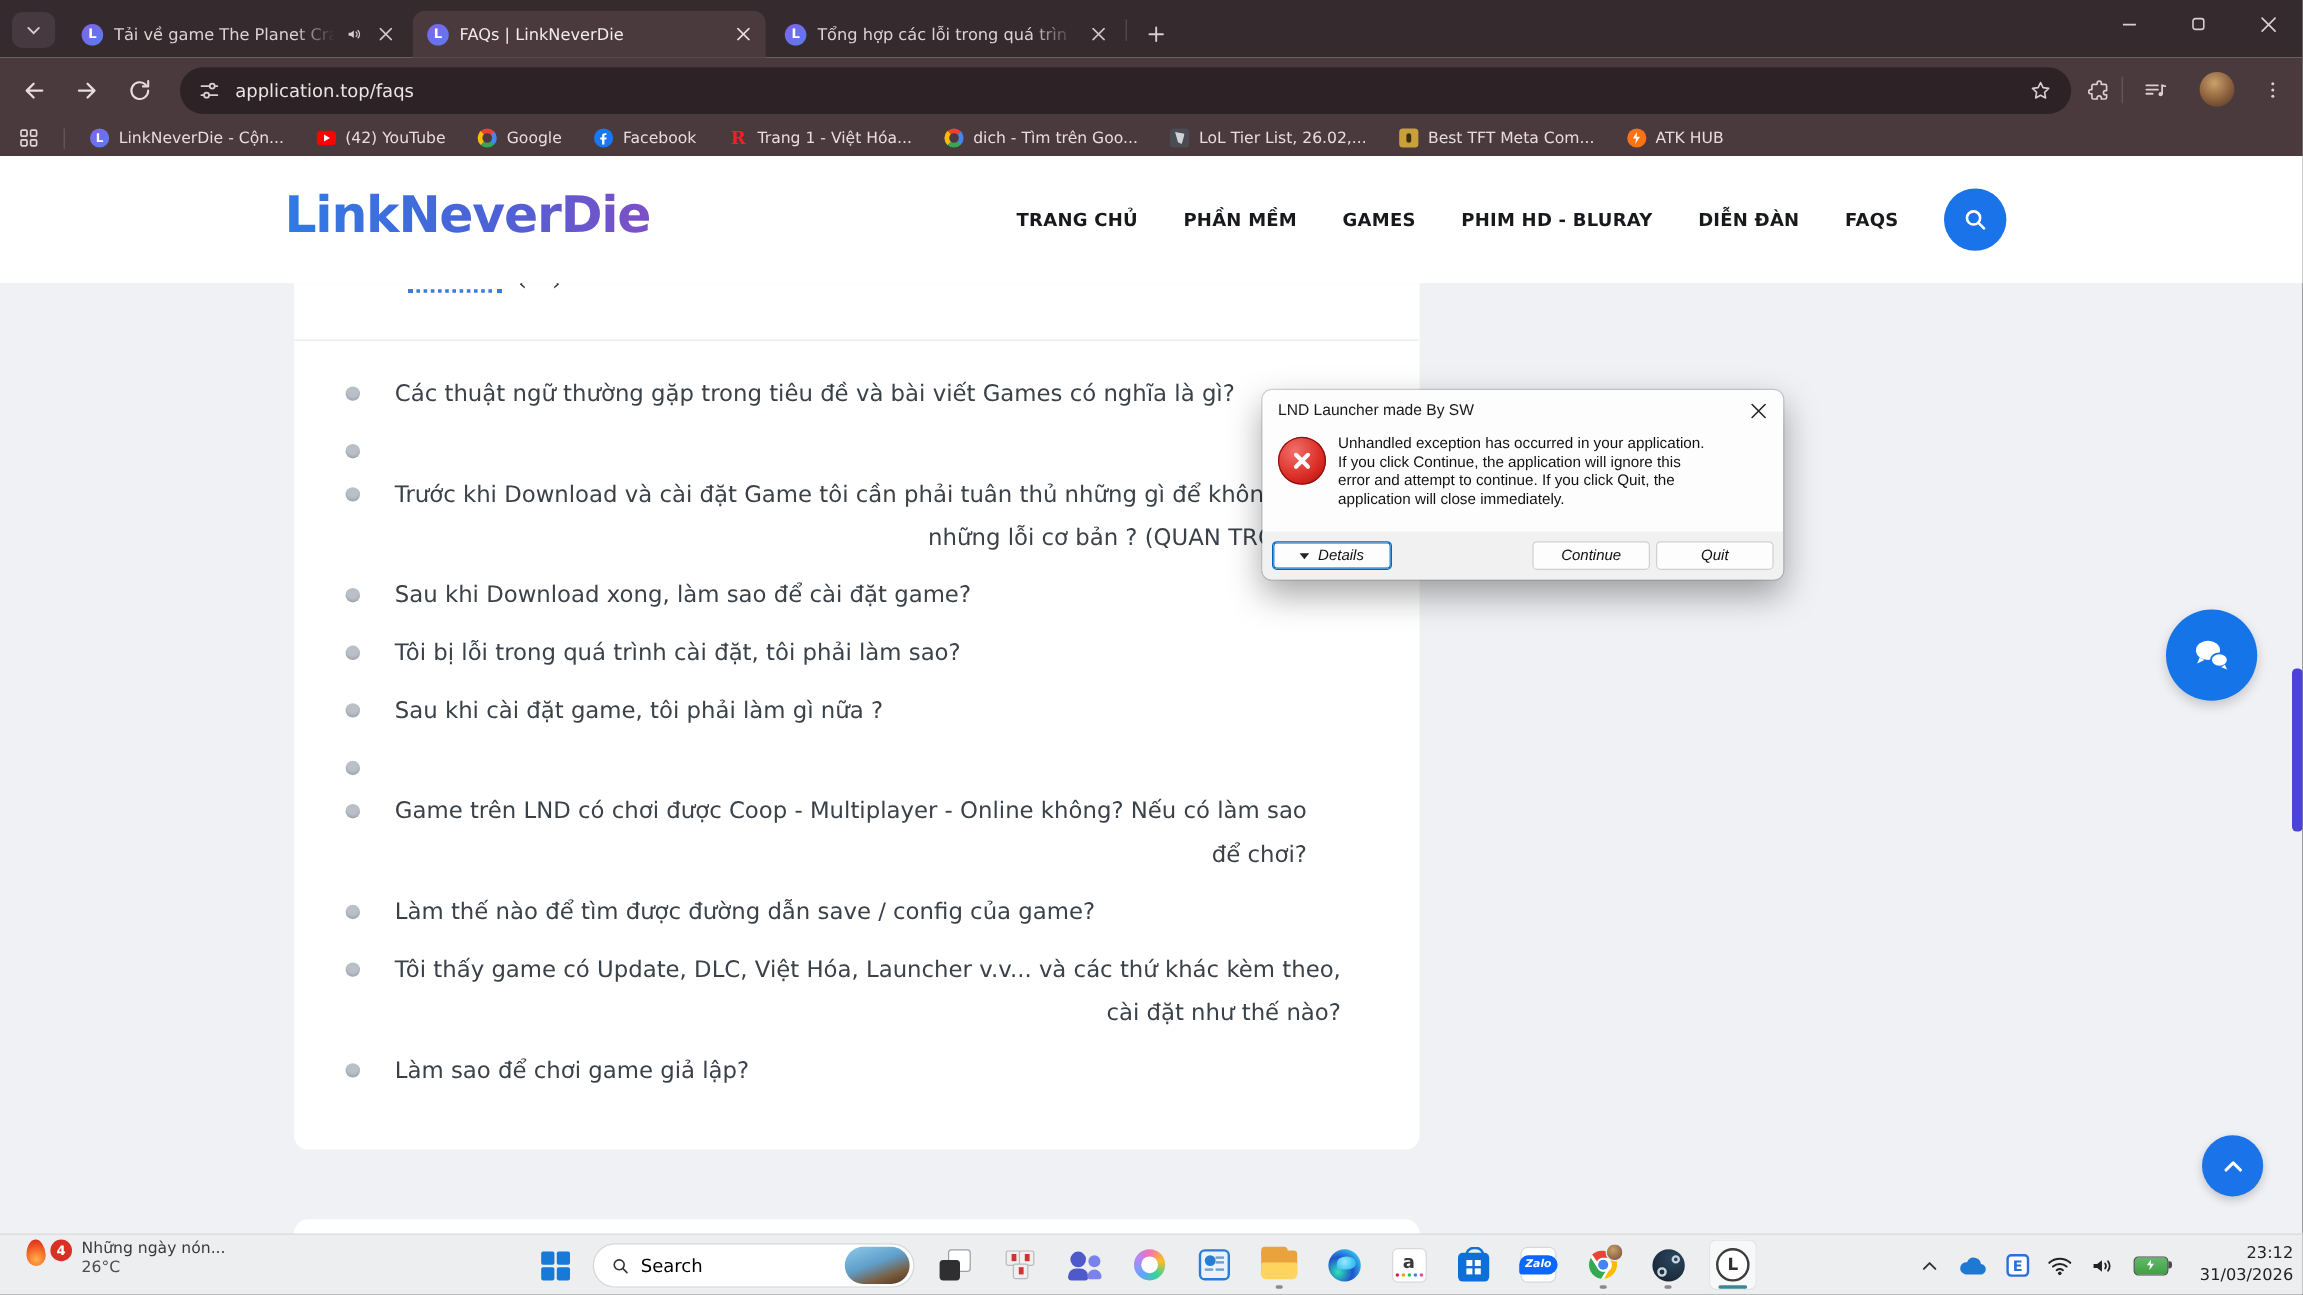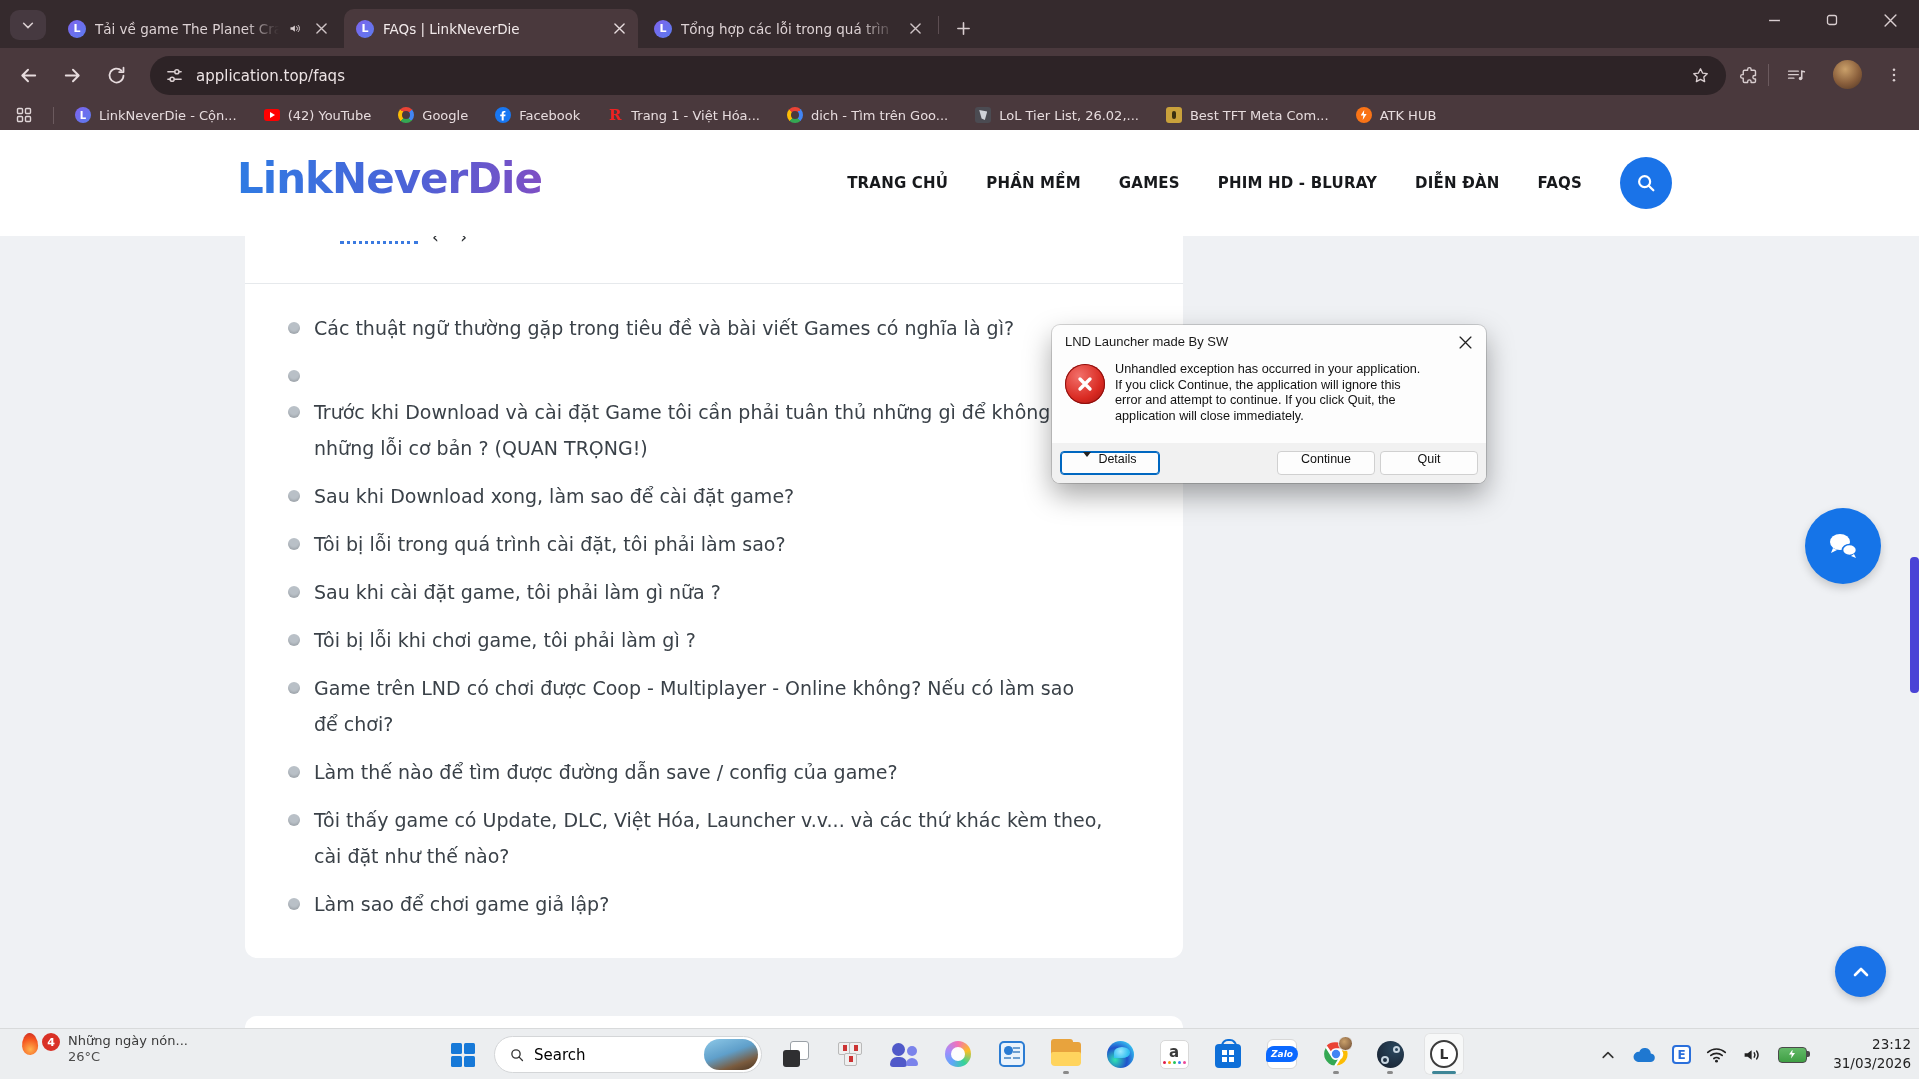--- a/index.html
+++ b/index.html
@@ -69,21 +69,21 @@
     display:flex;align-items:center;justify-content:center;}
 
   
   .content-card{position:absolute;left:245px;top:236px;width:938px;height:722px;background:#fff;
     border-radius:0 0 12px 12px;overflow:hidden;}
   .remnant{position:absolute;left:95px;top:-8px;height:16px;display:flex;align-items:flex-end;gap:14px;}
   .remnant-dots{width:78px;border-bottom:3px dotted #3b7ae0;height:12px;}
   .remnant-arrows{color:#2b2f33;font-size:17px;line-height:14px;letter-spacing:8px;}
   .card-divider{position:absolute;left:0;top:47px;width:100%;height:1px;background:#e6e9ec;}
   .faq-list{position:absolute;left:43px;top:74px;width:860px;list-style:none;margin:0;padding:0;}
-  .faq-item{display:flex;gap:14px;margin-bottom:12px;}
+  .faq-item{display:flex;gap:29px;margin-bottom:12px;text-align:right;}
   .faq-bullet{width:12px;height:12px;border-radius:50%;background:#b9c0c7;margin-top:12px;flex:0 0 auto;
     box-shadow:inset 0 -2px 2px rgba(0,0,0,.12);}
   .faq-text{font-size:19px;line-height:36px;color:#3a4148;white-space:pre-line;}
   .card-strip{position:absolute;left:245px;top:1016px;width:938px;height:14px;background:#fff;
     border-radius:12px 12px 0 0;}
 
   .chat-btn{position:absolute;left:1805px;top:508px;width:76px;height:76px;border-radius:50%;
     background:#1574e8;display:flex;align-items:center;justify-content:center;
     box-shadow:0 4px 10px rgba(0,0,0,.18);}
   .scrolltop-btn{position:absolute;left:1835px;top:946px;width:51px;height:51px;border-radius:50%;
@@ -97,21 +97,21 @@
     font-family:"Liberation Sans","DejaVu Sans",sans-serif;}
   .dlg-title{position:absolute;left:13px;top:9px;font-size:13px;color:#191919;}
   .dlg-close{position:absolute;right:12px;top:8px;width:18px;height:18px;display:flex;align-items:center;justify-content:center;}
   .dlg-erricon{position:absolute;left:13px;top:39px;width:40px;height:40px;border-radius:50%;
     background:radial-gradient(circle at 35% 30%,#f2706a,#d92a22 60%,#a01210);
     box-shadow:inset 0 0 0 1px #8d0f0d;display:flex;align-items:center;justify-content:center;}
   .dlg-msg{position:absolute;left:63px;top:37px;width:364px;font-size:12.7px;line-height:15.7px;
     color:#121212;white-space:pre-line;}
   .dlg-strip{position:absolute;left:0;top:118px;width:100%;height:40px;background:#f1f1f1;}
   .dlg-btn{position:absolute;top:8px;height:24px;background:#fdfdfd;border:1px solid #d0d0d0;border-radius:4px;
-    display:flex;align-items:flex-start;justify-content:center;font-size:12.5px;color:#111;box-sizing:border-box;gap:7px;}
+    display:flex;align-items:center;justify-content:center;font-size:12.5px;color:#111;box-sizing:border-box;gap:7px;font-style:italic;}
   .dlg-details{left:8px;width:100px;border:1px solid #0067c0;box-shadow:0 0 0 1px #0067c0 inset;}
   .dlg-continue{left:225px;width:98px;}
   .dlg-quit{left:328px;width:98px;}
   .caret-down{width:0;height:0;border-left:4px solid transparent;border-right:4px solid transparent;border-top:5px solid #222;}
 
   
   .taskbar{position:absolute;left:0;top:1028px;width:100%;height:51px;background:#eceef0;border-top:1px solid #d8dadb;box-sizing:border-box;}
   .weather{position:absolute;left:22px;top:4px;display:flex;gap:8px;}
   .weather-badge{position:absolute;left:18px;top:-2px;width:18px;height:18px;border-radius:50%;background:#d93025;
     color:#fff;font-size:11px;font-weight:bold;display:flex;align-items:center;justify-content:center;border:2px solid #eceef0;}
@@ -439,21 +439,20 @@
       <li class="faq-item">
           <span class="faq-bullet"></span>
           <span class="faq-text">Tôi bị lỗi trong quá trình cài đặt, tôi phải làm sao?</span>
         </li>
       <li class="faq-item">
           <span class="faq-bullet"></span>
           <span class="faq-text">Sau khi cài đặt game, tôi phải làm gì nữa ?</span>
         </li>
       <li class="faq-item">
           <span class="faq-bullet"></span>
-          <span class="faq-text">Tôi bị lỗi khi chơi game, tôi phải làm gì ?</span>
         </li>
       <li class="faq-item">
           <span class="faq-bullet"></span>
           <span class="faq-text">Game trên LND có chơi được Coop - Multiplayer - Online không? Nếu có làm sao
 để chơi?</span>
         </li>
       <li class="faq-item">
           <span class="faq-bullet"></span>
           <span class="faq-text">Làm thế nào để tìm được đường dẫn save / config của game?</span>
         </li>

